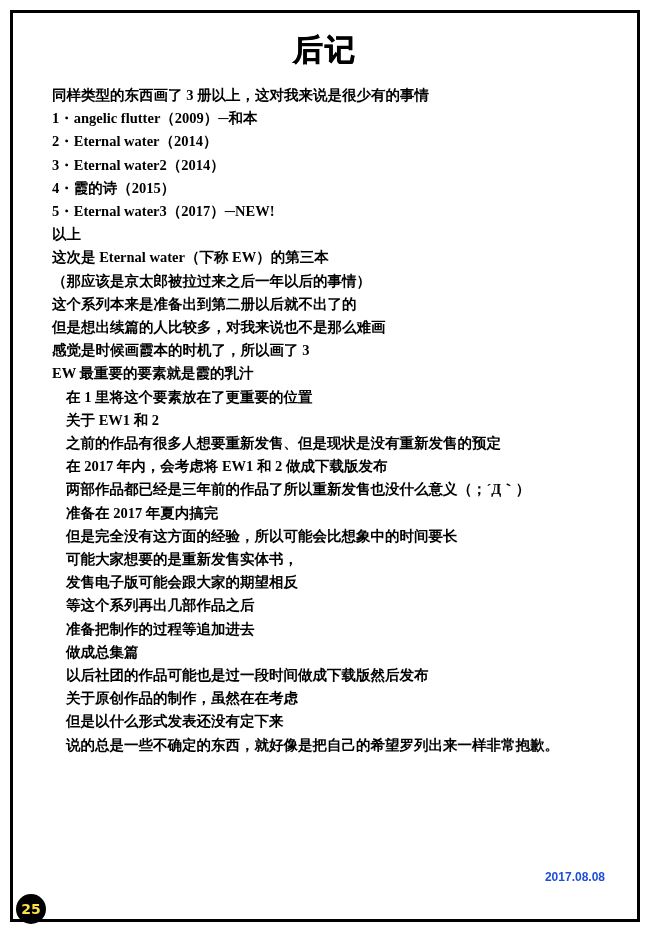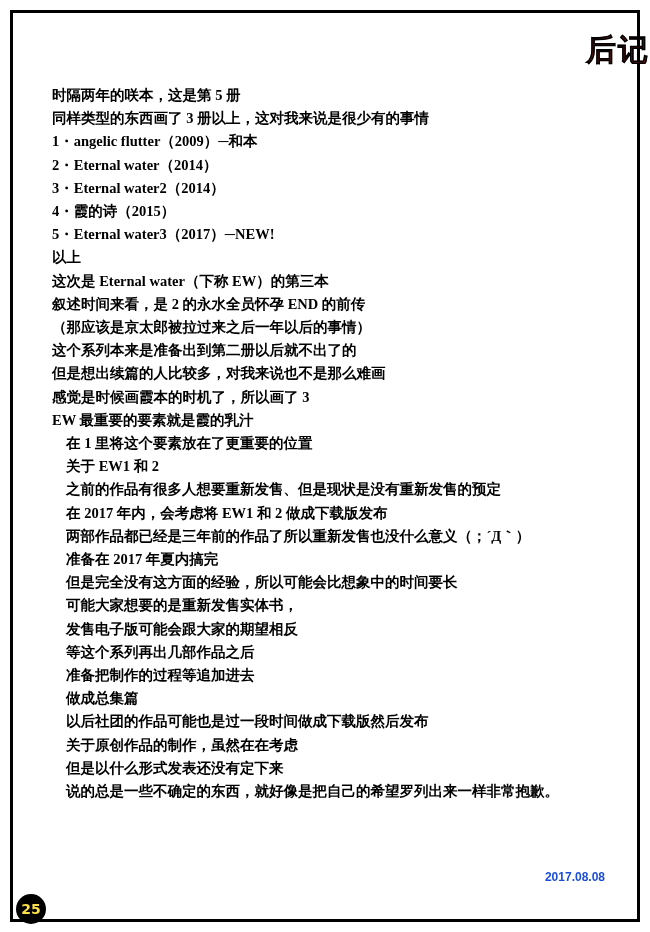--- a/index.html
+++ b/index.html
@@ -23,26 +23,26 @@
     width: 630px;
     height: 912px;
     border: 3px solid #000000;
     box-sizing: border-box;
   }
   .title {
     position: absolute;
     left: 0;
     right: 0;
     top: 30px;
-    text-align: right;
+    text-align: center;
     font-family: "DejaVu Sans", sans-serif;
     font-size: 30px;
     font-weight: bold;
     letter-spacing: 2px;
-    color: #7f1d1d;
+    color: #000000;
     -webkit-text-stroke: 0.6px #000;
   }
   .body-text {
     position: absolute;
     left: 52px;
     top: 84px;
     width: 560px;
   }
   .line {
     font-size: 14.5px;
@@ -81,30 +81,28 @@
 </style>
 </head>
 <body>
 
 <div class="page">
   <div class="frame"></div>
 
   <div class="title">后记</div>
 
   <div class="body-text">
-      <div class="line">时隔两年的咲本，这是第 5 册</div>
       <div class="line">同样类型的东西画了 3 册以上，这对我来说是很少有的事情</div>
       <div class="line">1・angelic flutter（2009）─和本</div>
       <div class="line">2・Eternal water（2014）</div>
       <div class="line">3・Eternal water2（2014）</div>
       <div class="line">4・霞的诗（2015）</div>
       <div class="line">5・Eternal water3（2017）─NEW!</div>
       <div class="line">以上</div>
       <div class="line">这次是 Eternal water（下称 EW）的第三本</div>
-      <div class="line">叙述时间来看，是 2 的永水全员怀孕 END 的前传</div>
       <div class="line">（那应该是京太郎被拉过来之后一年以后的事情）</div>
       <div class="line">这个系列本来是准备出到第二册以后就不出了的</div>
       <div class="line">但是想出续篇的人比较多，对我来说也不是那么难画</div>
       <div class="line">感觉是时候画霞本的时机了，所以画了 3</div>
       <div class="line">EW 最重要的要素就是霞的乳汁</div>
       <div class="line indent-1">在 1 里将这个要素放在了更重要的位置</div>
       <div class="line indent-1">关于 EW1 和 2</div>
       <div class="line indent-1">之前的作品有很多人想要重新发售、但是现状是没有重新发售的预定</div>
       <div class="line indent-1">在 2017 年内，会考虑将 EW1 和 2 做成下载版发布</div>
       <div class="line indent-1">两部作品都已经是三年前的作品了所以重新发售也没什么意义（；´Д｀）</div>

